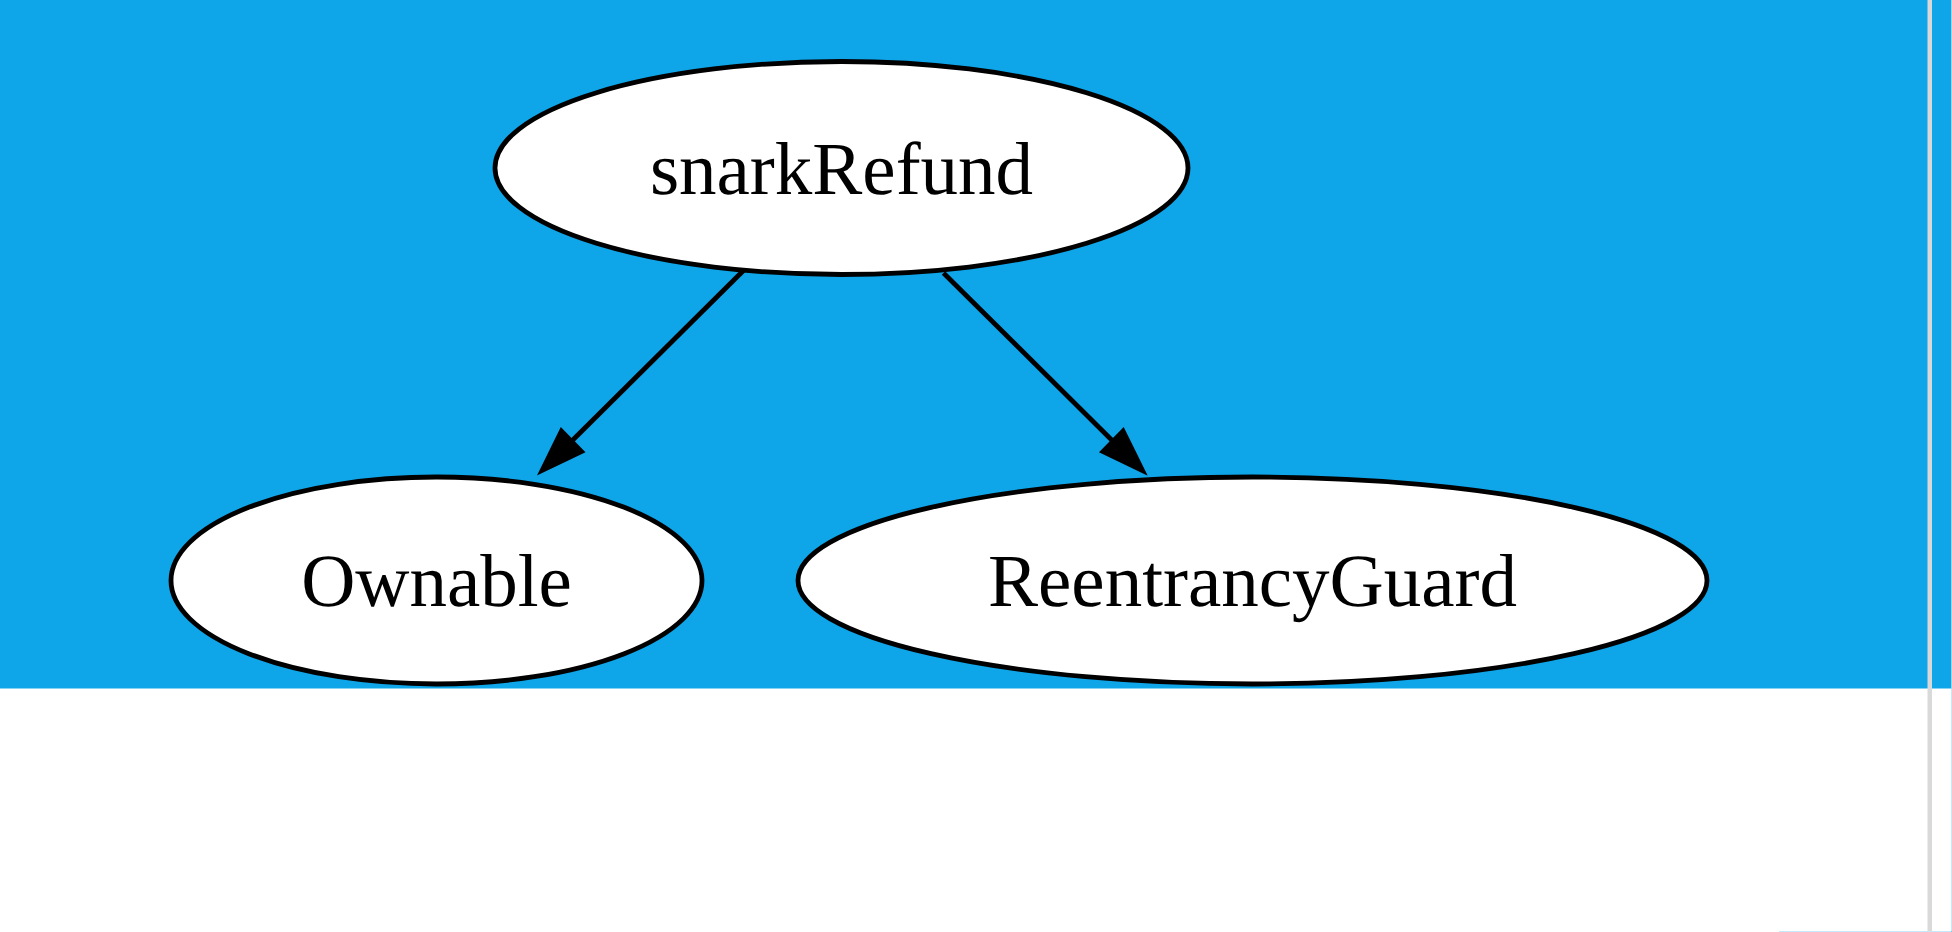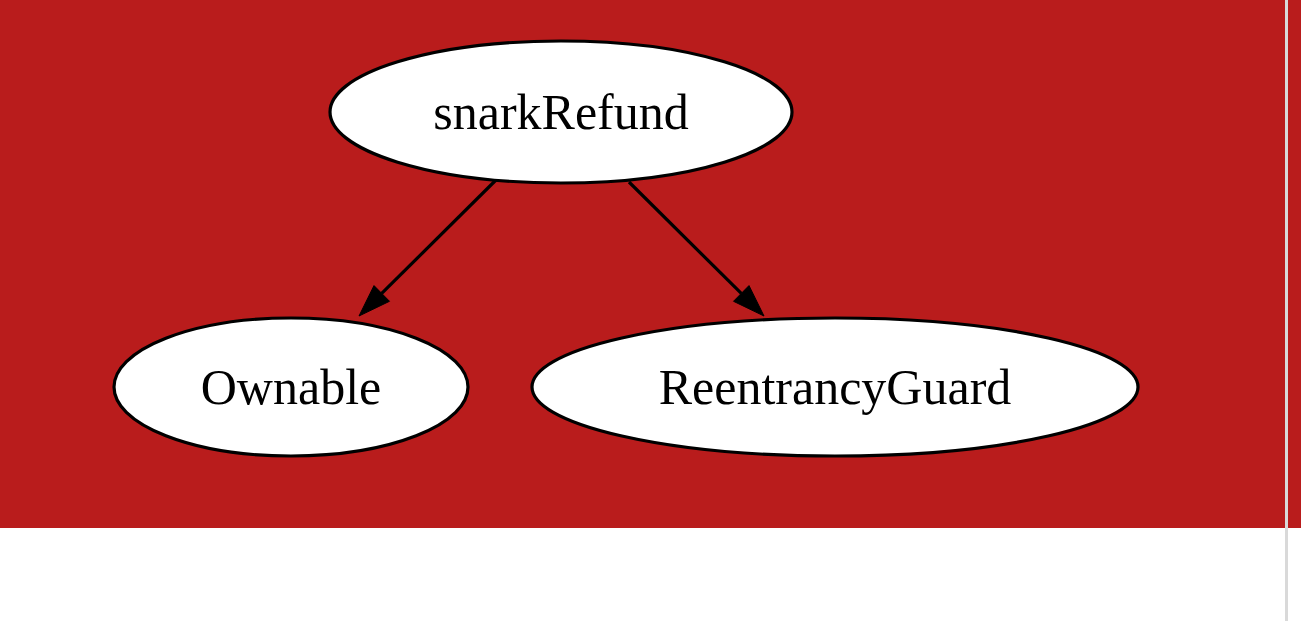--- a/index.html
+++ b/index.html
@@ -7,22 +7,22 @@
     padding: 0;
     width: 1301px;
     height: 621px;
     overflow: hidden;
     background: #ffffff;
     font-family: "Liberation Serif", "DejaVu Serif", serif;
   }
   .canvas {
     position: relative;
     width: 1301px;
-    height: 528px;
-    background: #b91c1c;
+    height: 459px;
+    background: #0ea5e9;
   }
   .graph-svg {
     position: absolute;
     left: 0;
     top: 0;
   }
   .pane-divider {
     position: absolute;
     top: 0;
     width: 3px;

